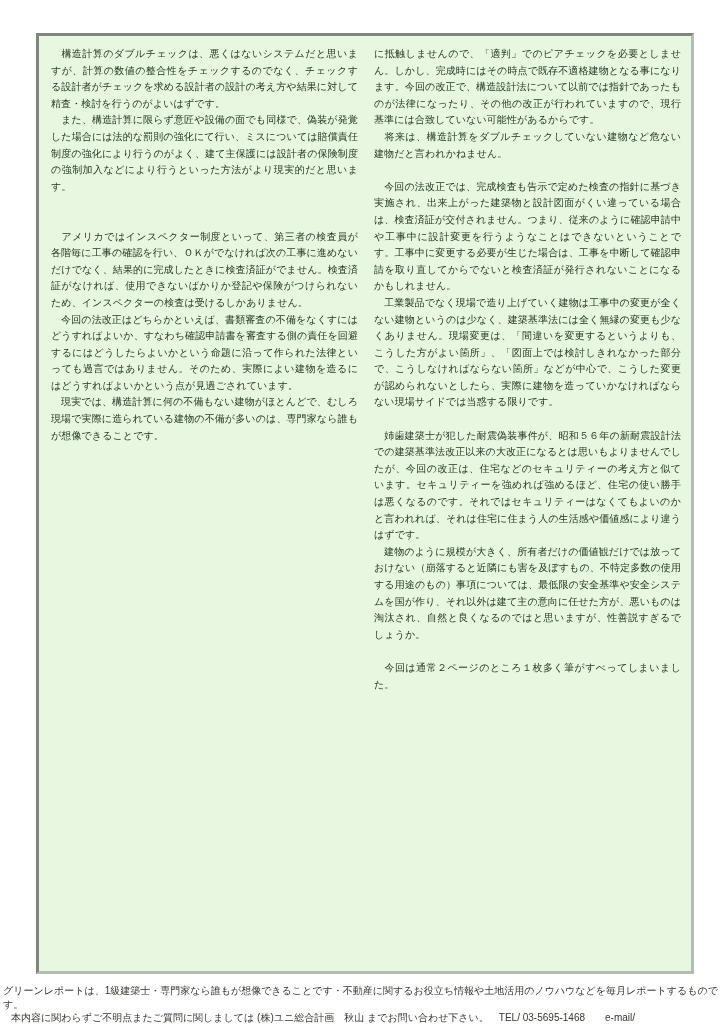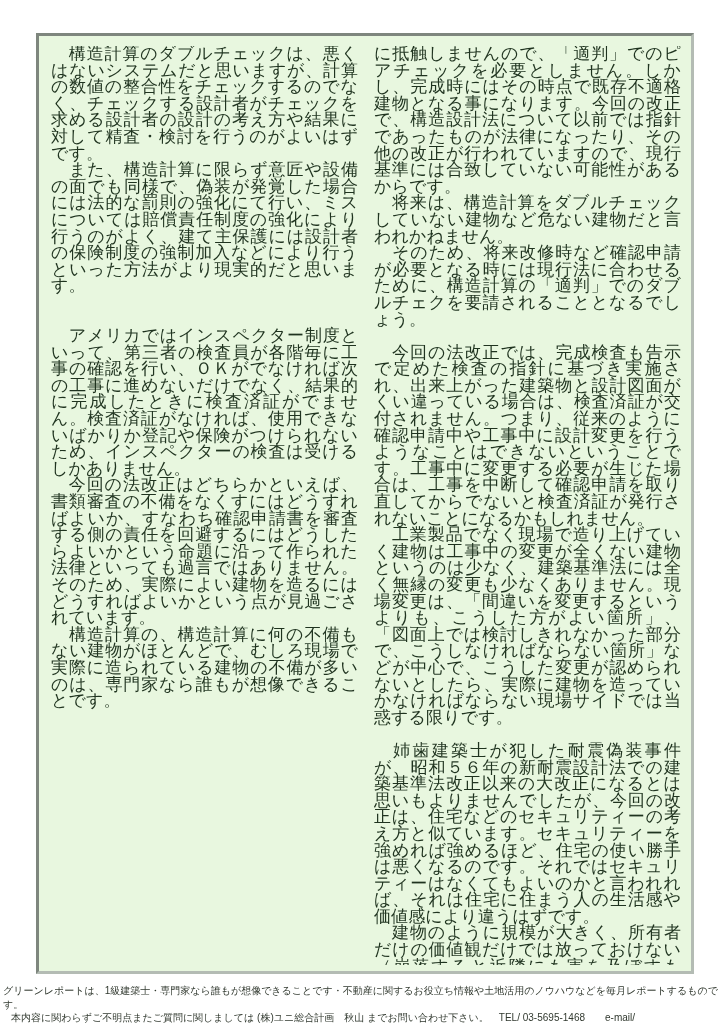--- a/index.html
+++ b/index.html
@@ -32,21 +32,21 @@
     gap: 16px;
     overflow: hidden;
   }
   .column {
     width: 307px;
     flex: 0 0 307px;
     overflow: hidden;
   }
   .column p.para {
     margin: 0;
-    font-size: 17px;
+    font-size: 10px;
     line-height: 16.6px;
     color: #1f331f;
     text-align: justify;
     letter-spacing: 0.1px;
     word-break: break-all;
   }
   .column p.spacer {
     margin: 0;
     height: 16.6px;
   }
@@ -69,26 +69,25 @@
 <div class="page">
 
   <div class="report-box">
     <div class="column">
         <p class="para">　構造計算のダブルチェックは、悪くはないシステムだと思いますが、計算の数値の整合性をチェックするのでなく、チェックする設計者がチェックを求める設計者の設計の考え方や結果に対して精査・検討を行うのがよいはずです。</p>
         <p class="para">　また、構造計算に限らず意匠や設備の面でも同様で、偽装が発覚した場合には法的な罰則の強化にて行い、ミスについては賠償責任制度の強化により行うのがよく、建て主保護には設計者の保険制度の強制加入などにより行うといった方法がより現実的だと思います。</p>
         <p class="spacer"></p>
         <p class="spacer"></p>
         <p class="para">　アメリカではインスペクター制度といって、第三者の検査員が各階毎に工事の確認を行い、ＯＫがでなければ次の工事に進めないだけでなく、結果的に完成したときに検査済証がでません。検査済証がなければ、使用できないばかりか登記や保険がつけられないため、インスペクターの検査は受けるしかありません。</p>
         <p class="para">　今回の法改正はどちらかといえば、書類審査の不備をなくすにはどうすればよいか、すなわち確認申請書を審査する側の責任を回避するにはどうしたらよいかという命題に沿って作られた法律といっても過言ではありません。そのため、実際によい建物を造るにはどうすればよいかという点が見過ごされています。</p>
-        <p class="para">　構造計算の、構造計算に何の不備もない建物がほとんどで、むしろ現場で実際に造られている建物の不備が多いのは、専門家なら誰もが想像できることです。</p>
+        <p class="para">　現実では、構造計算に何の不備もない建物がほとんどで、むしろ現場で実際に造られている建物の不備が多いのは、専門家なら誰もが想像できることです。</p>
       </div>
     <div class="column">
         <p class="para">に抵触しませんので、「適判」でのピアチェックを必要としません。しかし、完成時にはその時点で既存不適格建物となる事になります。今回の改正で、構造設計法について以前では指針であったものが法律になったり、その他の改正が行われていますので、現行基準には合致していない可能性があるからです。</p>
         <p class="para">　将来は、構造計算をダブルチェックしていない建物など危ない建物だと言われかねません。</p>
-        <p class="para">　そのため、将来改修時など確認申請が必要となる時には現行法に合わせるために、構造計算の「適判」でのダブルチェクを要請されることとなるでしょう。</p>
         <p class="spacer"></p>
         <p class="para">　今回の法改正では、完成検査も告示で定めた検査の指針に基づき実施され、出来上がった建築物と設計図面がくい違っている場合は、検査済証が交付されません。つまり、従来のように確認申請中や工事中に設計変更を行うようなことはできないということです。工事中に変更する必要が生じた場合は、工事を中断して確認申請を取り直してからでないと検査済証が発行されないことになるかもしれません。</p>
         <p class="para">　工業製品でなく現場で造り上げていく建物は工事中の変更が全くない建物というのは少なく、建築基準法には全く無縁の変更も少なくありません。現場変更は、「間違いを変更するというよりも、こうした方がよい箇所」、「図面上では検討しきれなかった部分で、こうしなければならない箇所」などが中心で、こうした変更が認められないとしたら、実際に建物を造っていかなければならない現場サイドでは当惑する限りです。</p>
         <p class="spacer"></p>
         <p class="para">　姉歯建築士が犯した耐震偽装事件が、昭和５６年の新耐震設計法での建築基準法改正以来の大改正になるとは思いもよりませんでしたが、今回の改正は、住宅などのセキュリティーの考え方と似ています。セキュリティーを強めれば強めるほど、住宅の使い勝手は悪くなるのです。それではセキュリティーはなくてもよいのかと言われれば、それは住宅に住まう人の生活感や価値感により違うはずです。</p>
         <p class="para">　建物のように規模が大きく、所有者だけの価値観だけでは放っておけない（崩落すると近隣にも害を及ぼすもの、不特定多数の使用する用途のもの）事項については、最低限の安全基準や安全システムを国が作り、それ以外は建て主の意向に任せた方が、悪いものは淘汰され、自然と良くなるのではと思いますが、性善説すぎるでしょうか。</p>
         <p class="spacer"></p>
         <p class="para">　今回は通常２ページのところ１枚多く筆がすべってしまいました。</p>
       </div>
   </div>

